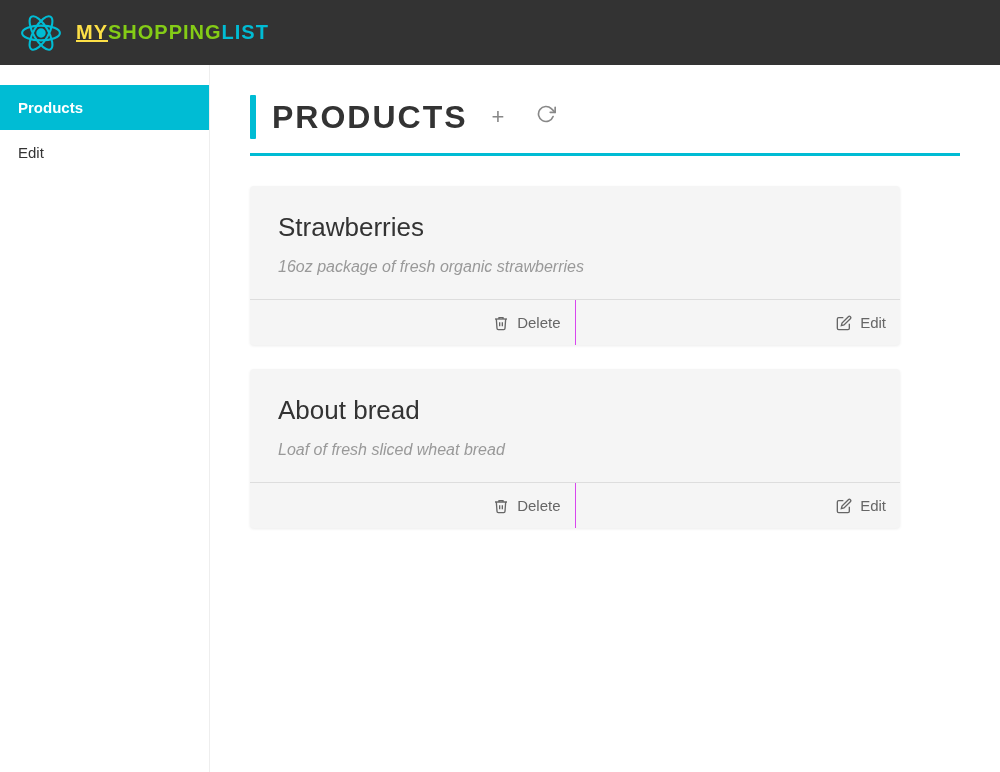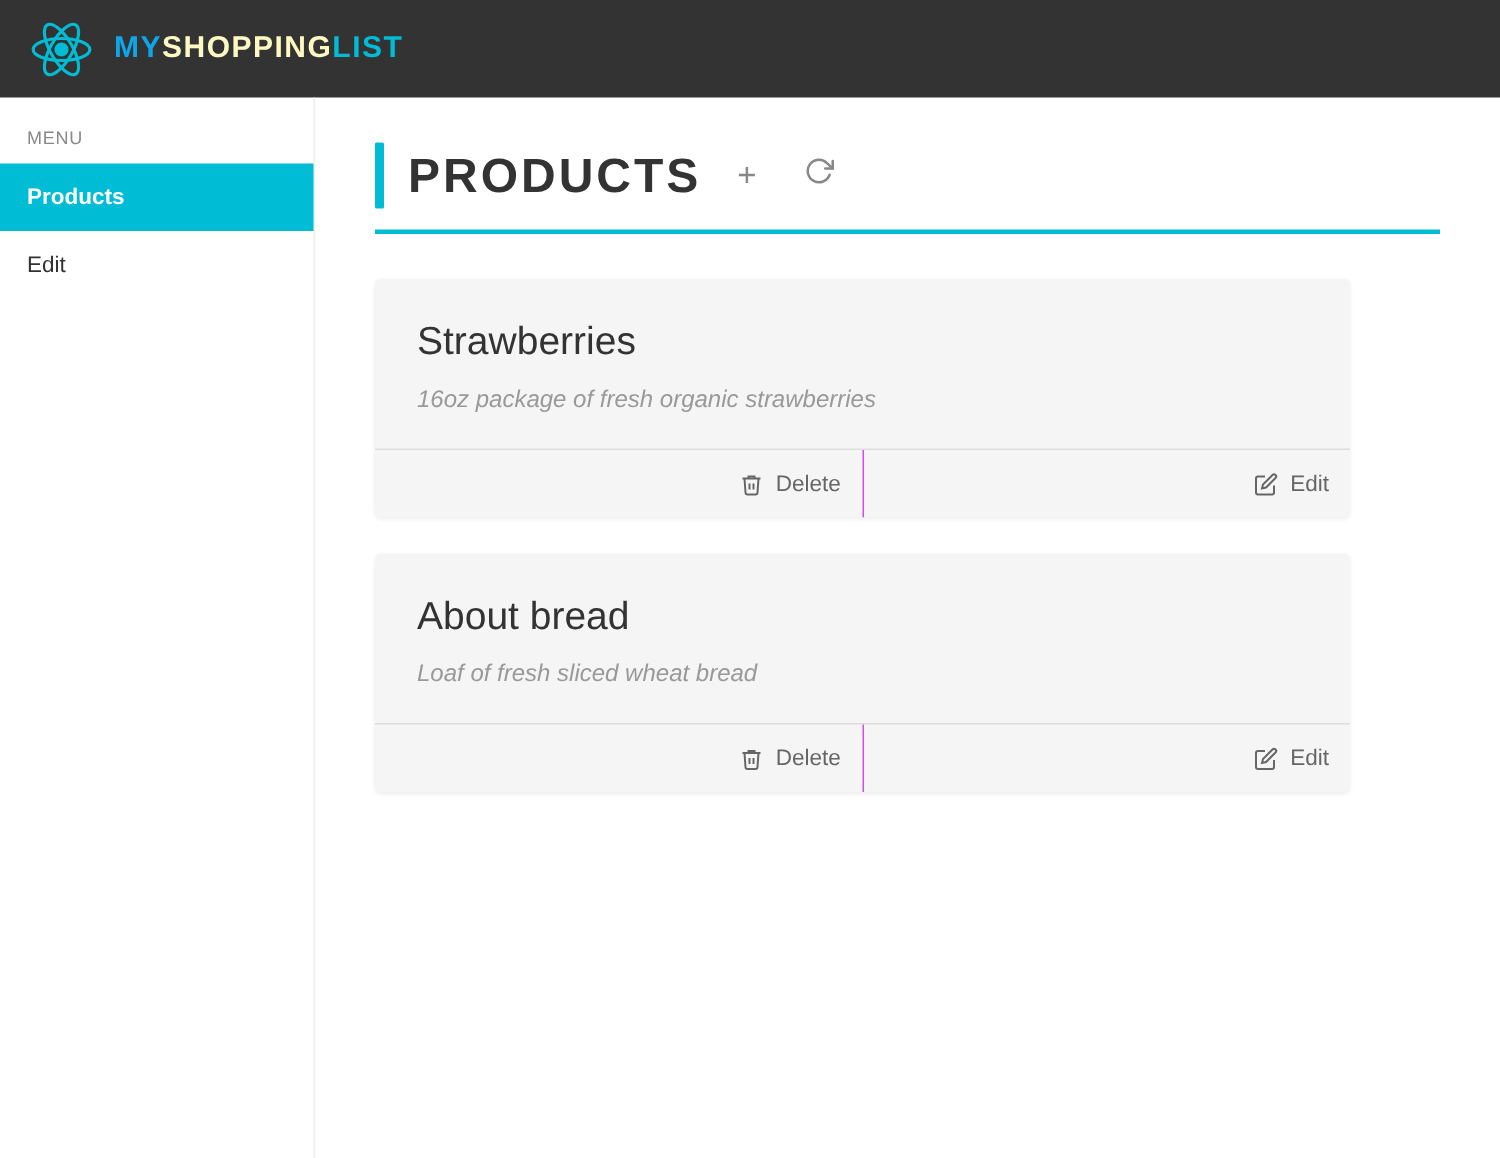--- a/index.html
+++ b/index.html
@@ -16,22 +16,22 @@
     }
     .navbar-logo {
       width: 42px;
       height: 42px;
     }
     .navbar-title {
       font-size: 20px;
       font-weight: bold;
       letter-spacing: 1px;
     }
-    .navbar-title .my { color: #0ea5e9; }
-    .navbar-title .shopping { color: #fef9c3; }
+    .navbar-title .my { color: #fde047; text-decoration: underline; }
+    .navbar-title .shopping { color: #84cc16; }
     .navbar-title .list { color: #00bcd4; }
 
     
     .layout {
       display: flex;
       min-height: calc(100vh - 65px);
     }
 
     
     .sidebar {
@@ -159,21 +159,20 @@
     <ellipse cx="20" cy="20" rx="18" ry="7" transform="rotate(120 20 20)" stroke="#00bcd4" stroke-width="2" fill="none"></ellipse>
   </svg>
   <div class="navbar-title">
     <span class="my">MY</span><span class="shopping">SHOPPING</span><span class="list">LIST</span>
   </div>
 </nav>
 
 <div class="layout">
 
   <aside class="sidebar">
-    <div class="sidebar-menu-label">MENU</div>
     <a class="sidebar-item active" href="#">
       <span>Products</span>
     </a>
     <a class="sidebar-item" href="#">
       <span>Edit</span>
     </a>
   </aside>
 
   <main class="main">
 

